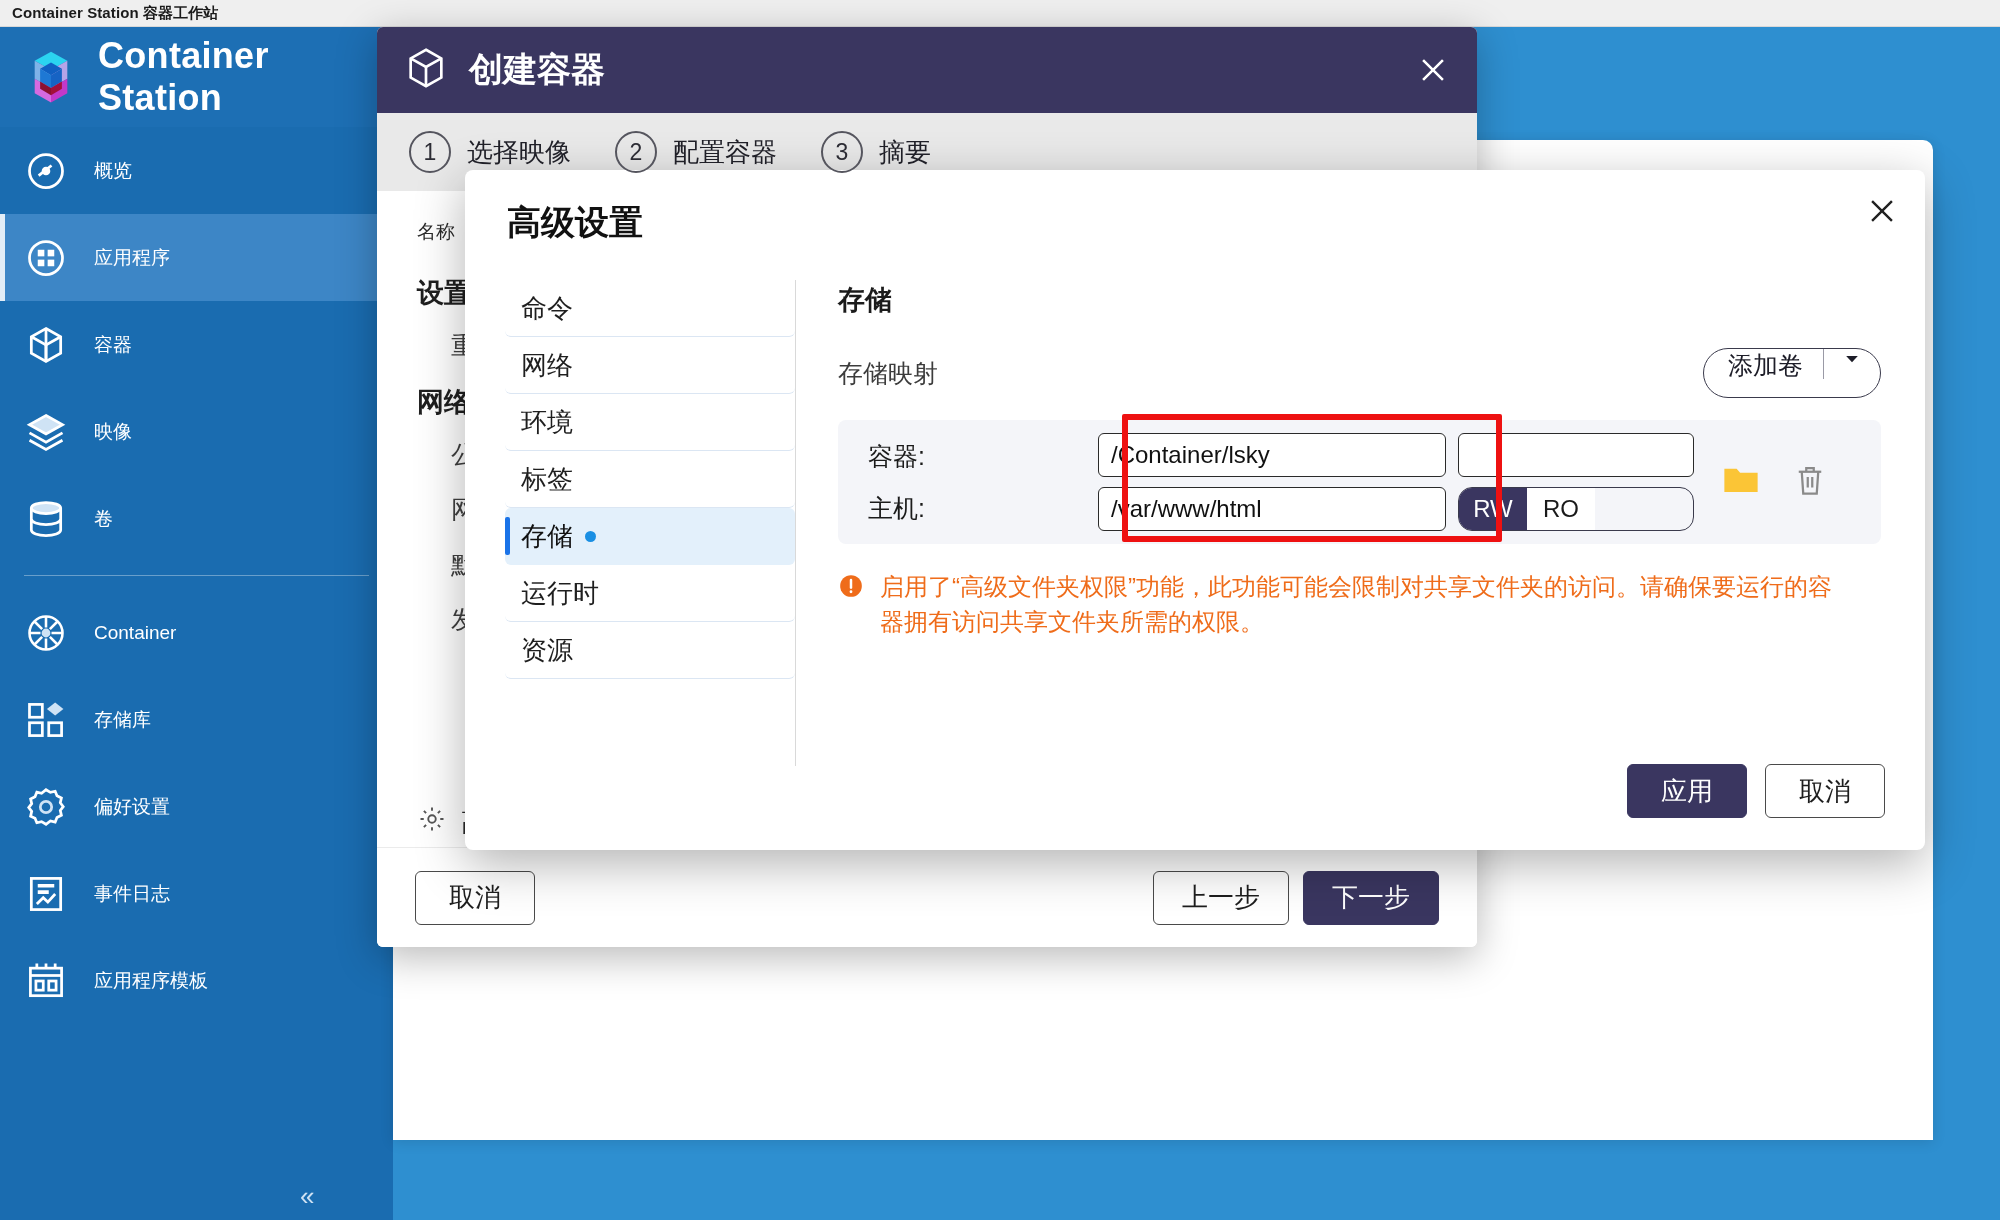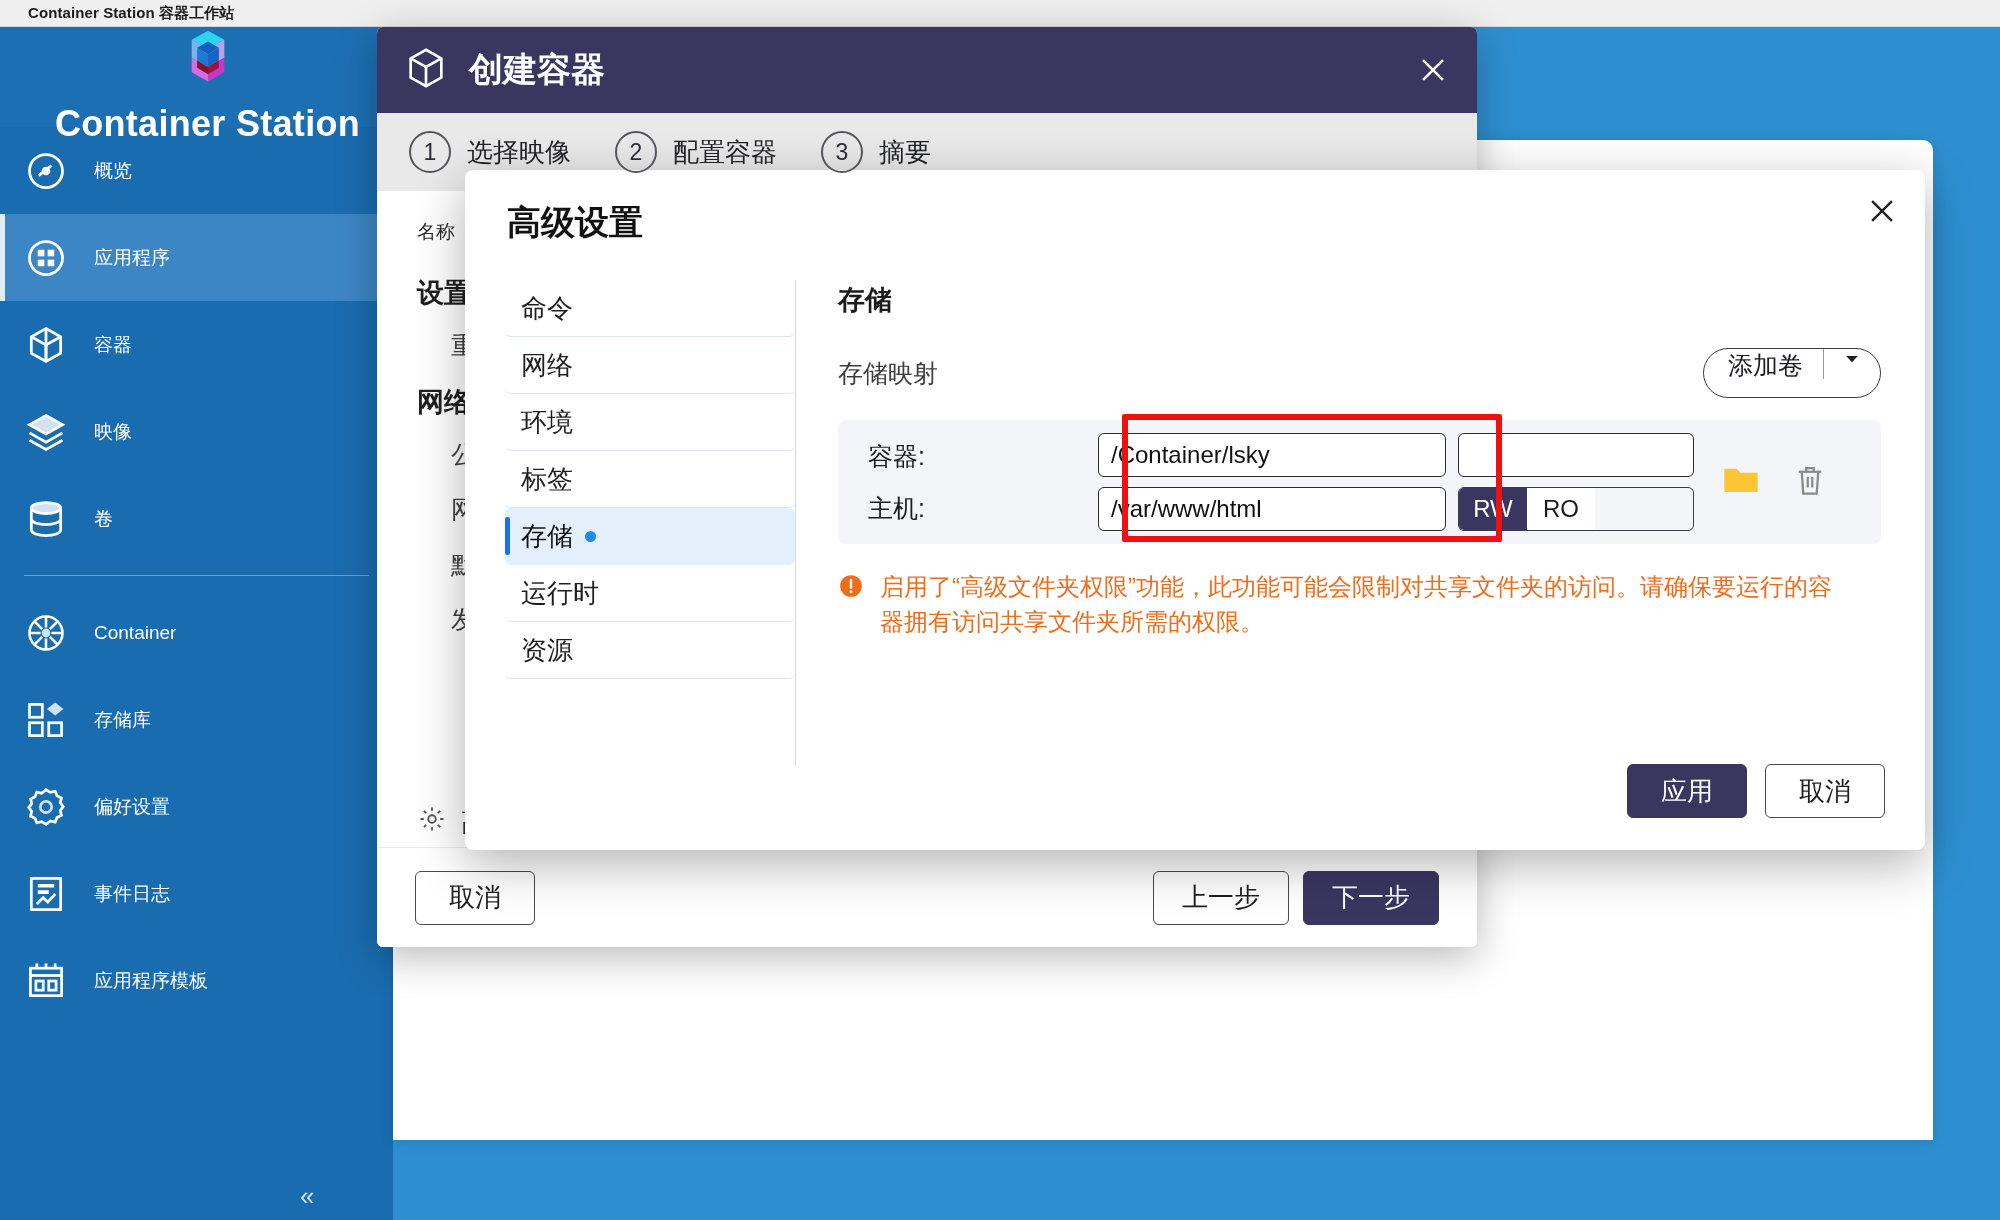--- a/index.html
+++ b/index.html
@@ -8,33 +8,33 @@
     font-family: "Liberation Sans", "DejaVu Sans", sans-serif;
     background: #ffffff;
     overflow: hidden;
   }
   #root { position: relative; width: 2000px; height: 1220px; background: #f1f1f1; }
 
   
   .titlebar {
     position: absolute; left: 0; top: 0; width: 2000px; height: 27px;
     background: #efefef; border-bottom: 1px solid #d8d8d8;
-    display: flex; align-items: center; padding-left: 28px;
+    display: flex; align-items: center; padding-left: 12px;
   }
   .titlebar-text { font-size: 15px; color: #1b1b1b; font-weight: 600; letter-spacing: .1px; }
 
   
   .app { position: absolute; left: 0; top: 27px; width: 2000px; height: 1193px; background: #ffffff; }
 
   
   .sidebar {
     position: absolute; left: 0; top: 0; width: 393px; height: 1193px;
     background: #1a6cb0;
   }
-  .brand { height: 100px; display: flex; align-items: center; padding-left: 22px; gap: 18px; background:#1d6fb4;flex-direction:column; }
+  .brand { height: 100px; display: flex; align-items: center; padding-left: 22px; gap: 18px; background:#1d6fb4; }
   .brand-logo { width: 58px; height: 58px; position: relative; }
   .brand-name { color: #fff; font-size: 36px; font-weight: 700; letter-spacing: .3px; }
 
   .nav-item {
     height: 87px; display: flex; align-items: center; gap: 26px; padding-left: 24px;
     color: #ffffff; font-size: 19px; cursor: pointer; position: relative;
   }
   .nav-item.active { background: #3d86c6; }
   .nav-item.active::before { content:""; position:absolute; left:0; top:0; bottom:0; width:5px; background:#ffffff; opacity:.85;}
   .nav-icon { width: 44px; height: 44px; flex: 0 0 44px; display:flex; align-items:center; justify-content:center; }
@@ -148,21 +148,21 @@
     width: 348px; height: 44px; border: 1px solid #2a2a2a; border-radius: 6px; background:#fff;
     font-size: 24px; color:#111; padding: 0 12px; font-family: inherit; display:flex; align-items:center;
   }
   .map-input2 {
     width: 236px; height: 44px; border: 1px solid #2a2a2a; border-radius: 6px; background:#fff;
   }
   .redbox {
     position:absolute; border: 6px solid #ee1111; border-radius: 2px;
     left: 284px; top: -6px; width: 380px; height: 128px; pointer-events:none;
   }
-  .rwro { display:flex; height: 44px; border-radius: 6px; overflow:hidden; border:1px solid #3a3a4c; }
+  .rwro { display:flex; height: 44px; border-radius: 14px; overflow:hidden; border:1px solid #3a3a4c; }
   .rwro div { width: 68px; display:flex; align-items:center; justify-content:center; font-size: 24px; cursor:pointer; }
   .rwro .on { background: #3a3660; color:#fff; }
   .rwro .off { background:#fff; color:#1a1a1a; }
   .folder-icon { margin-left: 26px; }
   .trash-icon { margin-left: 30px; cursor:pointer; }
 
   .warn {
     display:flex; gap: 16px; margin-top: 26px; color:#ef6c1a; font-size: 24px; line-height: 1.45;
     max-width: 1000px;
   }

